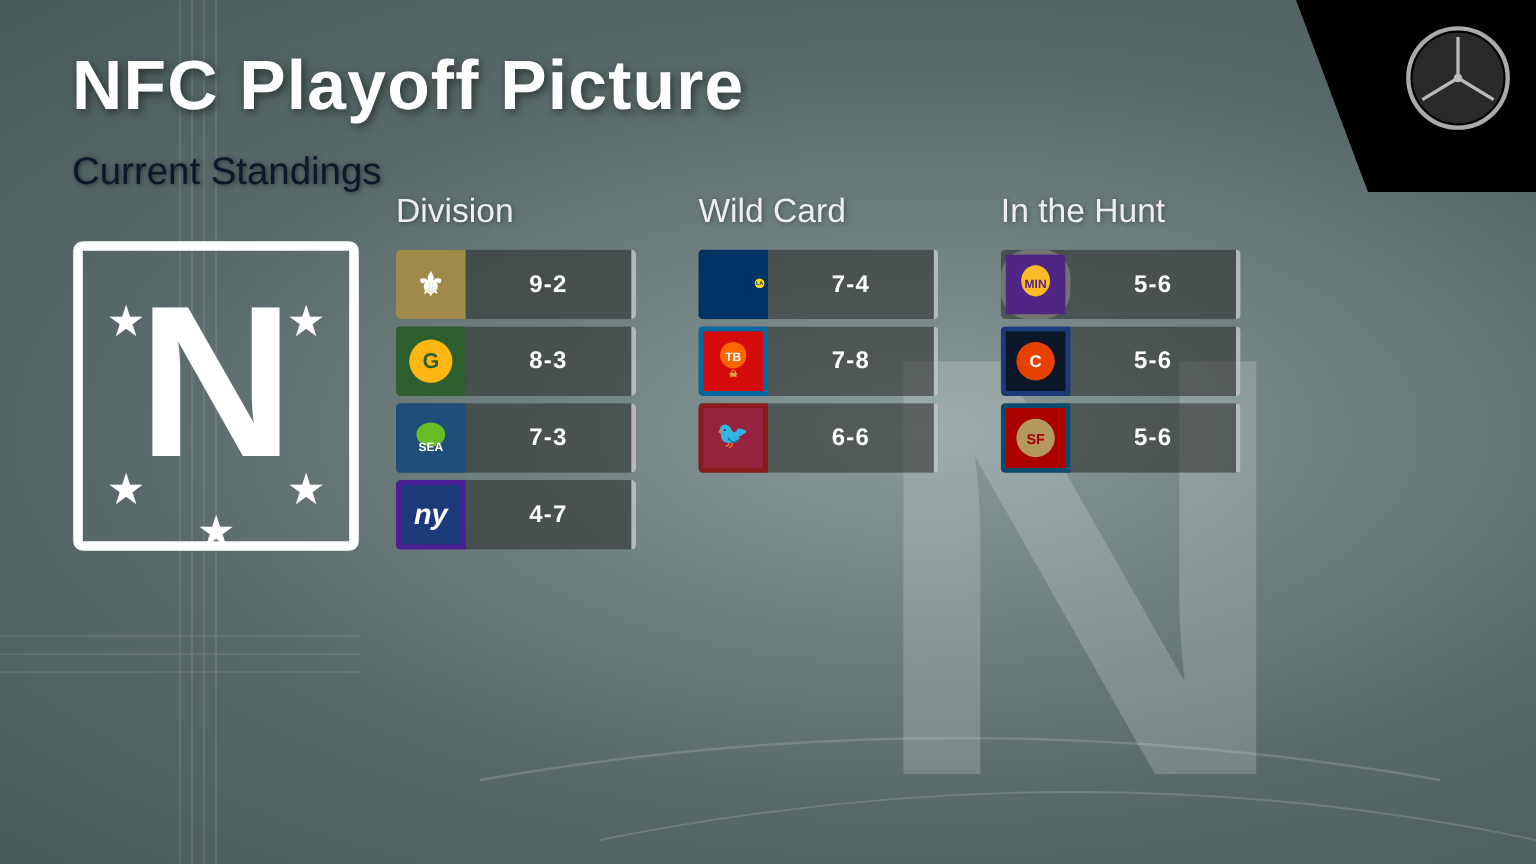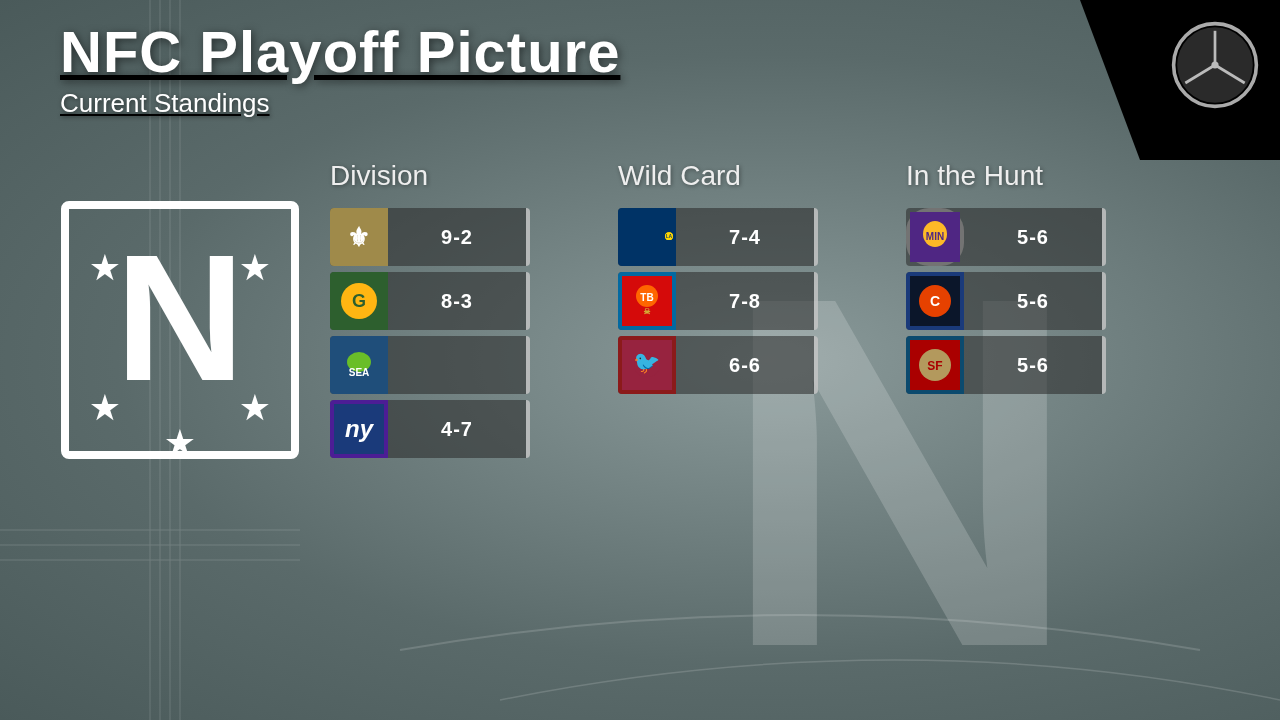--- a/index.html
+++ b/index.html
@@ -47,58 +47,57 @@
       right: 20px;
       z-index: 11;
       width: 90px;
       height: 90px;
     }
 
     
     .content {
       position: absolute;
       inset: 0;
-      padding: 20px 60px;
+      padding: 40px 60px;
       z-index: 5;
-      text-decoration: underline;
     }
 
     .title {
       font-size: 58px;
       font-weight: 900;
       color: white;
       text-shadow: 2px 2px 8px rgba(0,0,0,0.5);
       letter-spacing: 1px;
       line-height: 1.1;
     }
 
     .subtitle {
-      font-size: 26px;
-      color: #ffffff;
+      font-size: 32px;
+      color: #0f172a;
       font-weight: 400;
-      margin-top: 4px;
+      margin-top: 20px;
       text-shadow: 1px 1px 4px rgba(0,0,0,0.5);
     }
 
     
     .nfc-logo {
       position: absolute;
       left: 60px;
       top: 200px;
       width: 240px;
       height: 260px;
     }
 
     
     .columns {
       position: absolute;
       left: 330px;
       top: 160px;
       display: flex;
-      gap: 88px;
+      gap: 52px;
       align-items: flex-start;
     }
 
     .column {
       display: flex;
       flex-direction: column;
       align-items: flex-start;
     }
 
     .col-header {
@@ -249,20 +248,21 @@
 
     <div class="team-row team-row-border">
       <div class="team-logo logo-seahawks">
         <svg width="50" height="50" viewBox="0 0 50 50">
           <rect width="50" height="50" fill="#1f4e7a"></rect>
 
           <ellipse cx="25" cy="22" rx="12" ry="10" fill="#69be28"></ellipse>
           <text x="25" y="36" text-anchor="middle" font-size="10" fill="white" font-weight="bold">SEA</text>
         </svg>
       </div>
+      <div class="team-record">7-3</div>
     </div>
 
     <div class="team-row team-row-border">
       <div class="team-logo logo-giants">
         <svg width="50" height="50" viewBox="0 0 50 50">
           <rect width="50" height="50" fill="#1a3a7a"></rect>
           <text x="25" y="33" text-anchor="middle" font-size="24" font-weight="bold" fill="white" font-style="italic">ny</text>
         </svg>
       </div>
       <div class="team-record">4-7</div>

